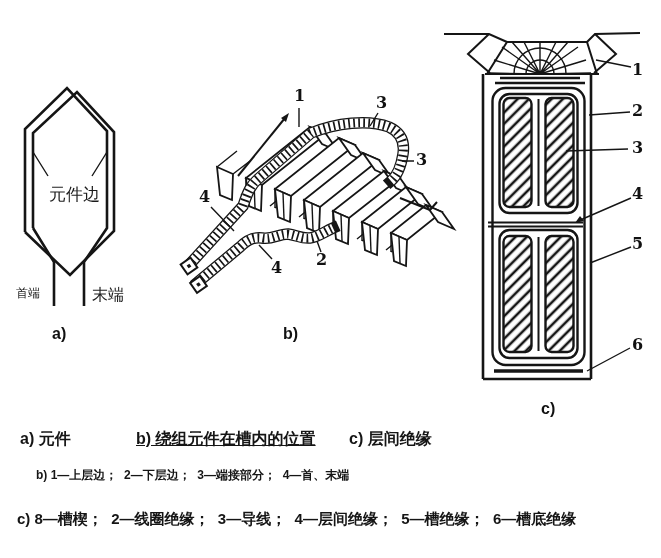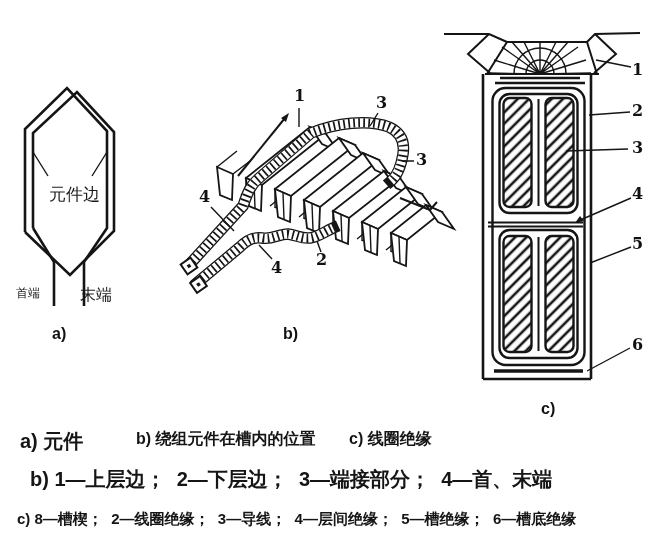--- a/index.html
+++ b/index.html
@@ -132,38 +132,38 @@
 
       <path class="ink" stroke-width="3.5" d="M494,371 L583,371"></path>
 
       <path class="thin" d="M631,67 L596,60 M630,112 L589,115 M628,149 L566,151 M631,198 L578,221 M631,247 L590,263 M630,348 L587,371"></path>
       <polygon fill="#151515" points="575,223 584,221 580,216"></polygon>
     </g>
   </svg>
 
   <span class="lbl cjk" style="left:49px;top:186px;font-size:17px;">元件边</span>
   <span class="lbl cjk" style="left:16px;top:287px;font-size:12px;">首端</span>
-  <span class="lbl cjk" style="left:80px;top:287px;font-size:16px;">末端</span>
+  <span class="lbl cjk" style="left:92px;top:287px;font-size:16px;">末端</span>
   <span class="lbl sub" style="left:52px;top:326px;">a)</span>
 
   <span class="lbl num" style="left:294px;top:88px;">1</span>
   <span class="lbl num" style="left:376px;top:95px;">3</span>
   <span class="lbl num" style="left:416px;top:152px;">3</span>
   <span class="lbl num" style="left:199px;top:189px;">4</span>
   <span class="lbl num" style="left:271px;top:260px;">4</span>
   <span class="lbl num" style="left:316px;top:252px;">2</span>
   <span class="lbl sub" style="left:283px;top:326px;">b)</span>
 
   <span class="lbl num" style="left:632px;top:62px;">1</span>
   <span class="lbl num" style="left:632px;top:103px;">2</span>
   <span class="lbl num" style="left:632px;top:140px;">3</span>
   <span class="lbl num" style="left:632px;top:186px;">4</span>
   <span class="lbl num" style="left:632px;top:236px;">5</span>
   <span class="lbl num" style="left:632px;top:337px;">6</span>
   <span class="lbl sub" style="left:541px;top:401px;">c)</span>
 
-  <span class="lbl cap" style="left:20px;top:431px;font-size:20px;text-align:center;">a) 元件</span>
-  <span class="lbl cap" style="left:136px;top:431px;font-size:16px;">b) 绕组元件在槽内的位置</span>
-  <span class="lbl cap" style="left:349px;top:431px;font-size:16px;">c) 线圈绝缘</span>
-  <span class="lbl cap" style="left:30px;top:469px;font-size:20px;">b) 1—上层边；  2—下层边；  3—端接部分；  4—首、末端</span>
+  <span class="lbl cap" style="left:20px;top:431px;font-size:16px;text-align:center;">a) 元件</span>
+  <span class="lbl cap" style="left:136px;top:431px;font-size:16px;text-decoration:underline;">b) 绕组元件在槽内的位置</span>
+  <span class="lbl cap" style="left:349px;top:431px;font-size:16px;">c) 层间绝缘</span>
+  <span class="lbl cap" style="left:36px;top:469px;font-size:12px;">b) 1—上层边；  2—下层边；  3—端接部分；  4—首、末端</span>
   <span class="lbl cap" style="left:17px;top:511px;font-size:15px;">c) 8—槽楔；  2—线圈绝缘；  3—导线；  4—层间绝缘；  5—槽绝缘；  6—槽底绝缘</span>
 
 </div>
 
 </body></html>

